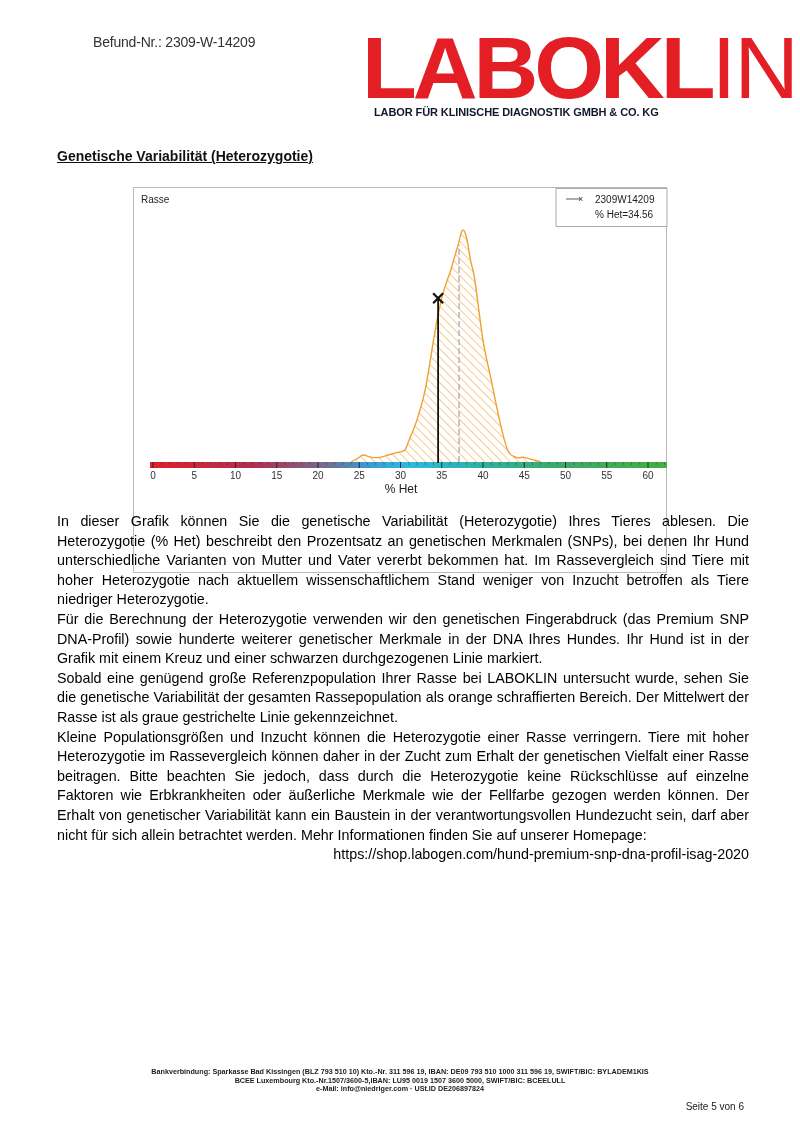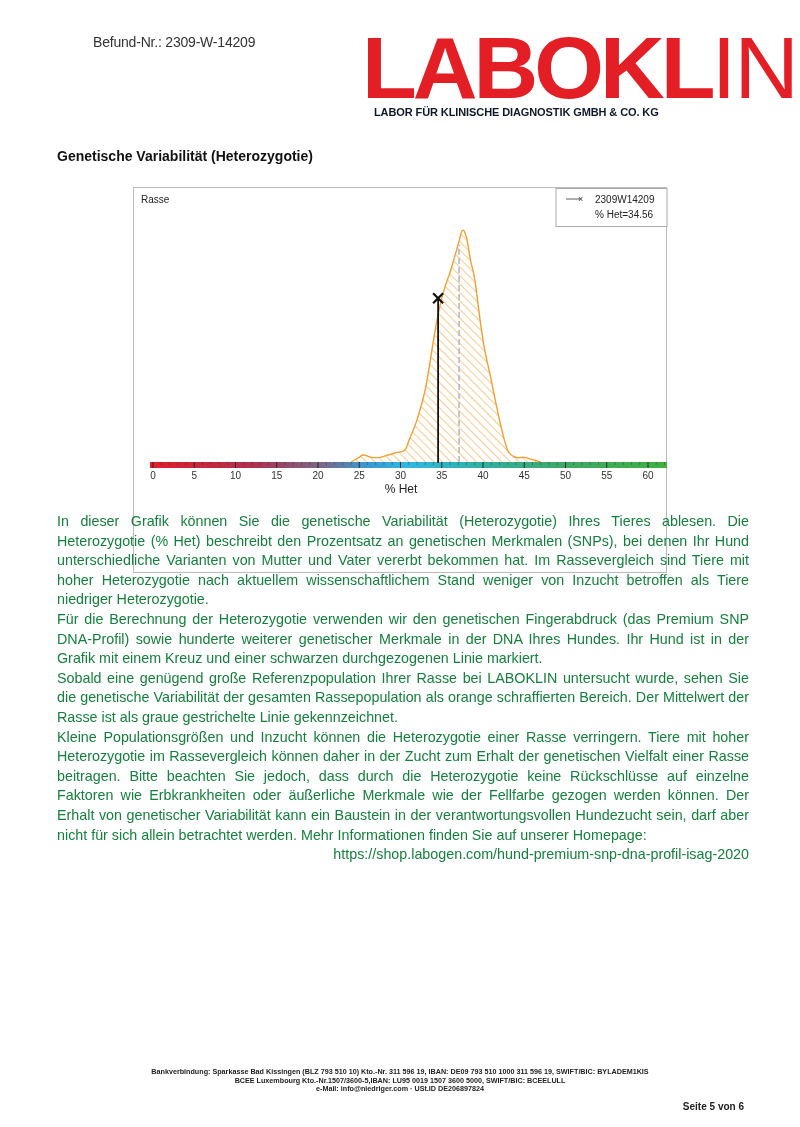--- a/index.html
+++ b/index.html
@@ -6,31 +6,31 @@
   body { width: 800px; height: 1127px; position: relative; overflow: hidden;
          font-family: "Liberation Sans", sans-serif; color: #222; }
   .befund { position: absolute; left: 82px; top: 34px; font-size: 14px; color: #333; letter-spacing: -0.2px; margin-left: 11px; }
   .logo { position: absolute; left: 362px; top: 34px; width: 392px; height: 90px; }
   .logo-word { position: absolute; left: 0; top: -6px; font-family: "Liberation Sans", sans-serif;
                font-weight: bold; font-size: 88px; color: #e31e24; letter-spacing: -4px; line-height: 80px;
                transform: scaleX(1.02); transform-origin: left; white-space: nowrap; }
   .logo-word .thin { font-weight: normal; letter-spacing: -2px; }
   .logo-sub { position: absolute; left: 12px; top: 72px; font-weight: bold; font-size: 11px; color: #0f172a; white-space: nowrap; letter-spacing: -0.1px; }
   .section-title { position: absolute; left: 57px; top: 148px; font-size: 14px; font-weight: bold;
-                   color: #111; }
+                   text-decoration: underline; color: #111; }
   .chart-box { position: absolute; left: 133px; top: 187px; width: 534px; height: 386px;
                border: 1px solid #bbb; box-sizing: border-box; }
   #chart { position: absolute; left: 0; top: 0; }
   .body-text { position: absolute; left: 57px; top: 512px; width: 692px; font-size: 14.3px;
-               line-height: 19.6px; color: #15803d; text-align: justify; }
+               line-height: 19.6px; color: #000000; text-align: justify; }
   .body-text p { margin: 0; }
   .body-text p.last { text-align: right; }
   .footer { position: absolute; left: 40px; top: 1068px; width: 720px; text-align: center;
             font-size: 7.2px; font-weight: bold; line-height: 8.6px; color: #222; }
-  .page-num { position: absolute; right: 56px; top: 1101px; font-size: 10px; font-weight: bold; color: #222; }
+  .page-num { position: absolute; right: 56px; top: 1101px; font-size: 10px; font-weight: normal; color: #222; }
 </style>
 </head>
 <body>
 
 <div class="befund">Befund-Nr.: 2309-W-14209</div>
 
 <div class="logo">
   <div class="logo-word"><span>LABOKL</span><span class="thin">IN</span></div>
   <div class="logo-sub">LABOR FÜR KLINISCHE DIAGNOSTIK GMBH &amp; CO. KG</div>
 </div>

